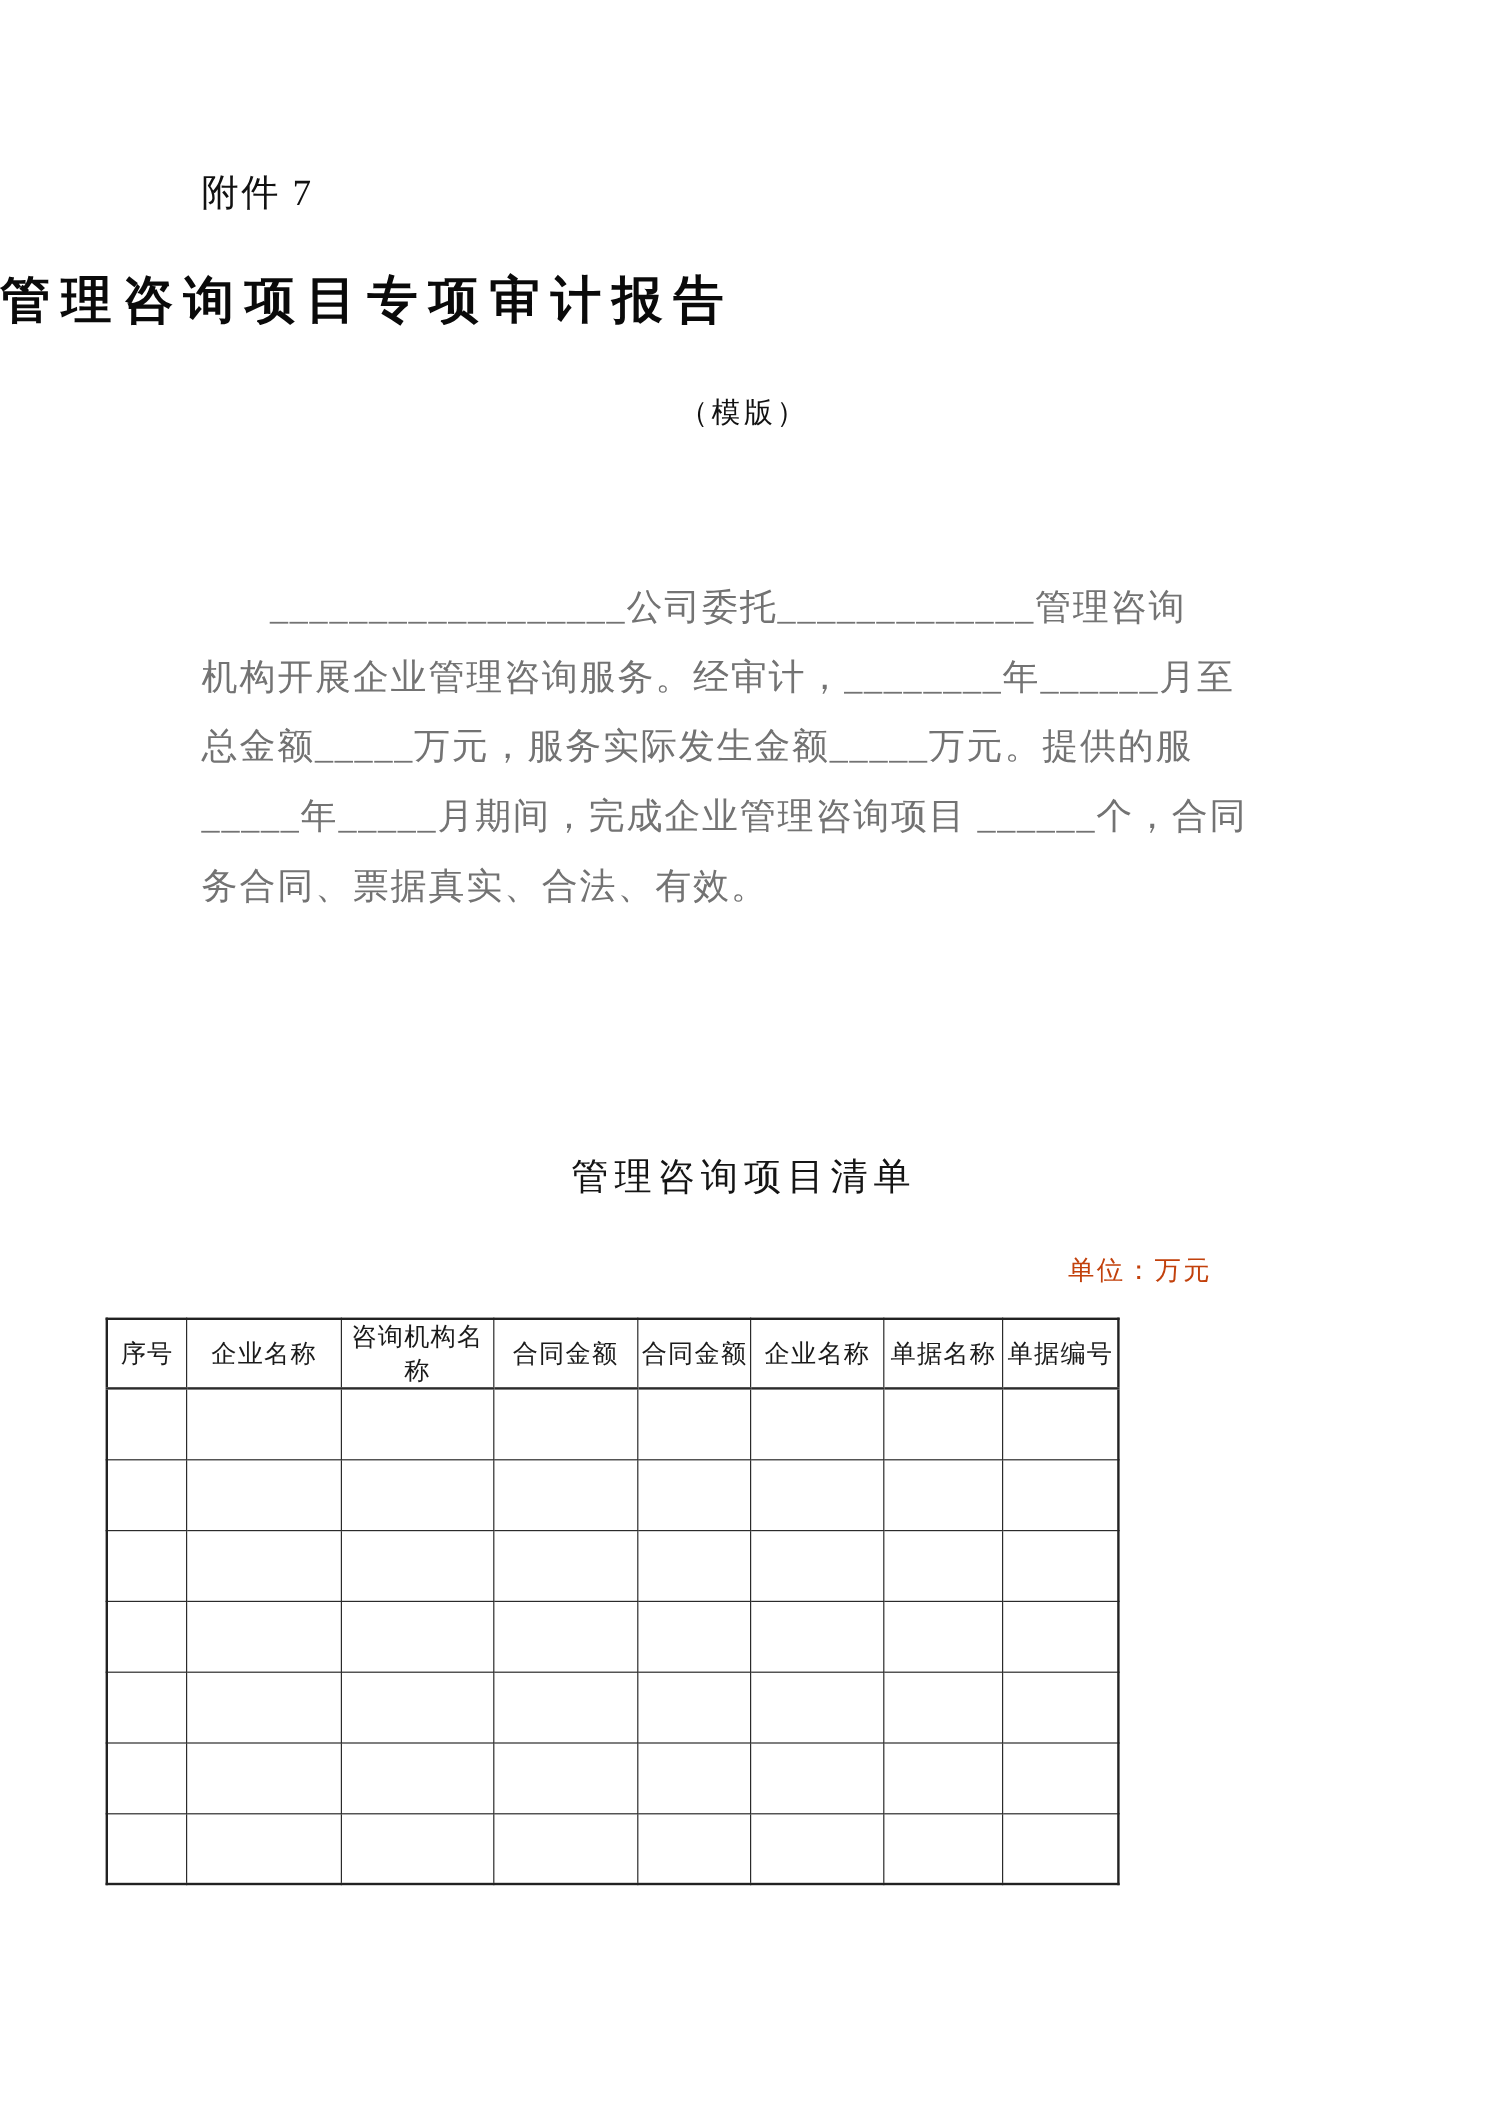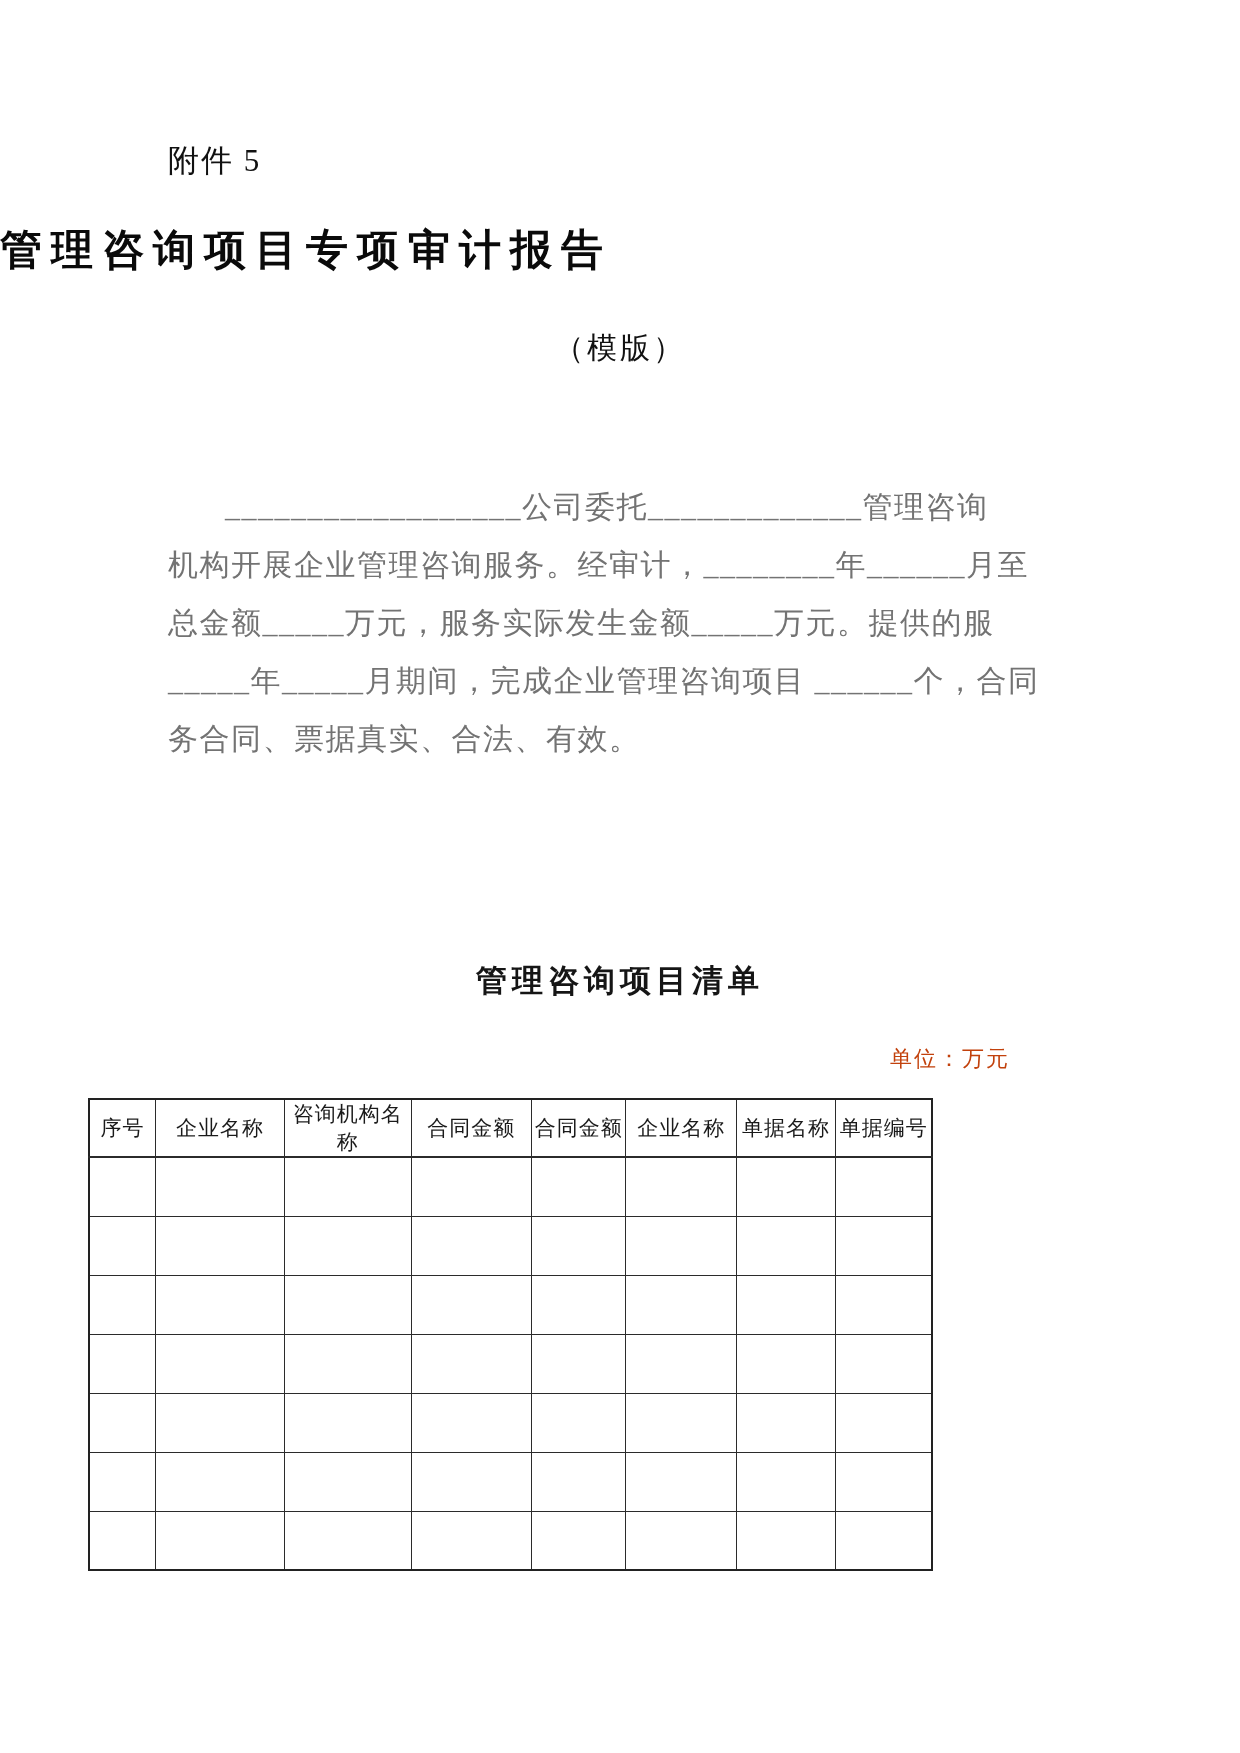--- a/index.html
+++ b/index.html
@@ -36,21 +36,21 @@
     letter-spacing: 9px;
     color: #0a0a0a;
   }
 
   .doc-subtitle {
     position: absolute;
     left: 0;
     right: 0;
     top: 328px;
     text-align: center;
-    font-size: 30px;
+    font-size: 24px;
     letter-spacing: 3px;
   }
 
   .body-paragraph {
     position: absolute;
     left: 168px;
     width: 910px;
     top: 478px;
     font-size: 30px;
     letter-spacing: 1.5px;
@@ -65,21 +65,21 @@
     text-indent: 57px;
   }
 
   .list-title {
     position: absolute;
     left: 0;
     right: 0;
     top: 960px;
     text-align: center;
     font-size: 31px;
-    font-weight: 700;
+    font-weight: 400;
     letter-spacing: 5px;
     color: #151515;
   }
 
   .unit-label {
     position: absolute;
     right: 230px;
     top: 1044px;
     font-size: 22px;
     letter-spacing: 2px;
@@ -116,21 +116,21 @@
   col.c5 { width: 11.2%; }
   col.c6 { width: 13.1%; }
   col.c7 { width: 11.8%; }
   col.c8 { width: 11.4%; }
 </style>
 </head>
 <body>
 
 <div class="page">
 
-  <div class="attachment-label">附件 5</div>
+  <div class="attachment-label">附件 7</div>
 
   <div class="doc-title">管理咨询项目专项审计报告</div>
 
   <div class="doc-subtitle">（模版）</div>
 
   <div class="body-paragraph">
     <div class="para-line first">__________________公司委托_____________管理咨询</div>
     <div class="para-line">机构开展企业管理咨询服务。经审计，________年______月至</div>
     <div class="para-line">总金额_____万元，服务实际发生金额_____万元。提供的服</div>
     <div class="para-line">_____年_____月期间，完成企业管理咨询项目 ______个，合同</div>

